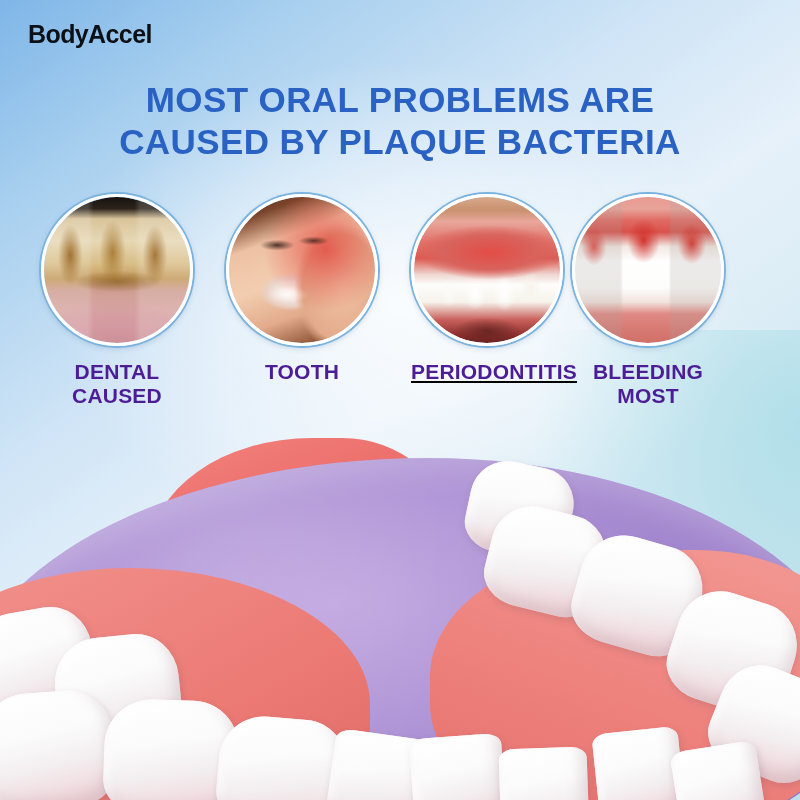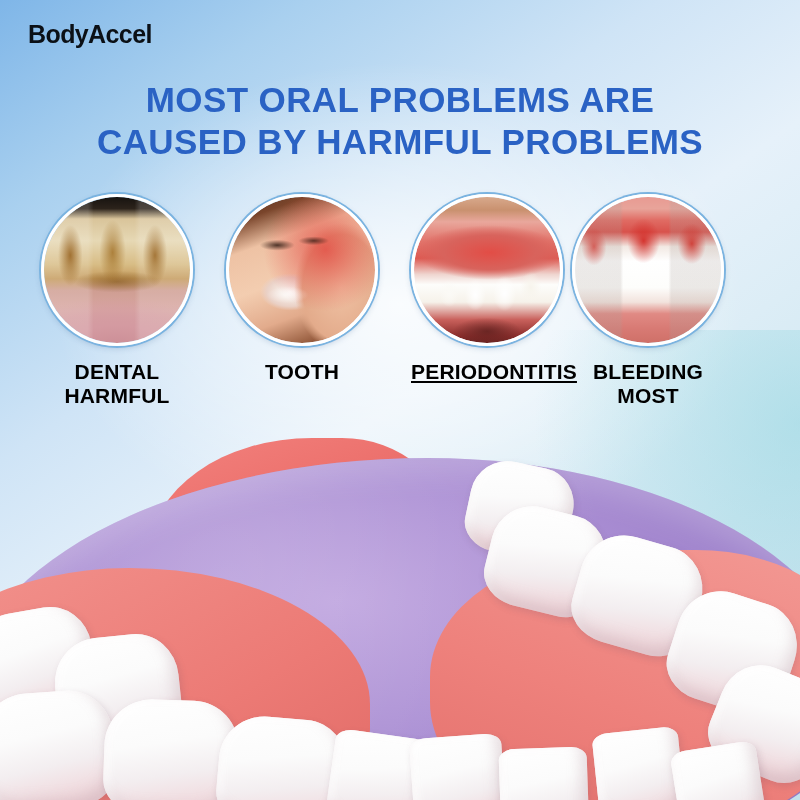--- a/index.html
+++ b/index.html
@@ -29,21 +29,21 @@
   .headline .l{display:block;}
 
   
   .circles{position:absolute;left:0;top:194px;width:800px;height:230px;}
   .cwrap{position:absolute;width:152px;text-align:center;}
   .circ{position:relative;width:152px;height:152px;border-radius:50%;
     overflow:hidden;box-sizing:border-box;
     border:3px solid #ffffff;
     box-shadow:0 0 0 2px #7ab3e0, 0 2px 6px rgba(40,80,130,.25);}
   .circ .photo{position:absolute;inset:0;border-radius:50%;overflow:hidden;}
-  .clabel{margin-top:14px;color:#000000;font-size:21px;font-weight:bold;
+  .clabel{margin-top:14px;color:#4c1d95;font-size:21px;font-weight:bold;
     line-height:1.12;letter-spacing:.2px;}
 
   
   .p1{background:
      radial-gradient(ellipse 120% 60% at 50% 106%, #c98b93 0%, #d49aa1 30%, rgba(212,154,161,0) 62%),
      linear-gradient(180deg,#171310 0%,#2c231b 8%,#d9c49a 15%,#e6d8b4 30%,#d8bd86 46%,#c49a5c 56%,#cf9e92 64%,#d8a6a2 78%,#cf9aa0 100%);}
   .p1::after{content:"";position:absolute;inset:0;
      background:
       radial-gradient(ellipse 12% 30% at 18% 40%, rgba(150,97,30,.85) 0%, rgba(150,97,30,0) 70%),
       radial-gradient(ellipse 13% 32% at 47% 38%, rgba(160,110,35,.8) 0%, rgba(160,110,35,0) 70%),
@@ -111,32 +111,32 @@
 <div class="poster">
 
   <div class="bg-base"></div>
   <div class="bg-glow"></div>
   <div class="bg-tealright"></div>
 
   <div class="logo">BodyAccel</div>
 
   <div class="headline">
     <span class="l">MOST ORAL PROBLEMS ARE</span>
-    <span class="l">CAUSED BY HARMFUL PROBLEMS</span>
+    <span class="l">CAUSED BY PLAQUE BACTERIA</span>
   </div>
 
   <div class="circles">
 
     <div class="cwrap" style="left:41px;top:0;">
       <div class="circ">
         <div class="photo p1"></div>
       </div>
       <div class="clabel">
         <span>DENTAL</span><br>
-        <span>HARMFUL</span>
+        <span>CAUSED</span>
       </div>
     </div>
 
     <div class="cwrap" style="left:226px;top:0;text-align:center;">
       <div class="circ">
         <div class="photo p2"></div>
       </div>
       <div class="clabel">
         <span>TOOTH</span><br>
       </div>

